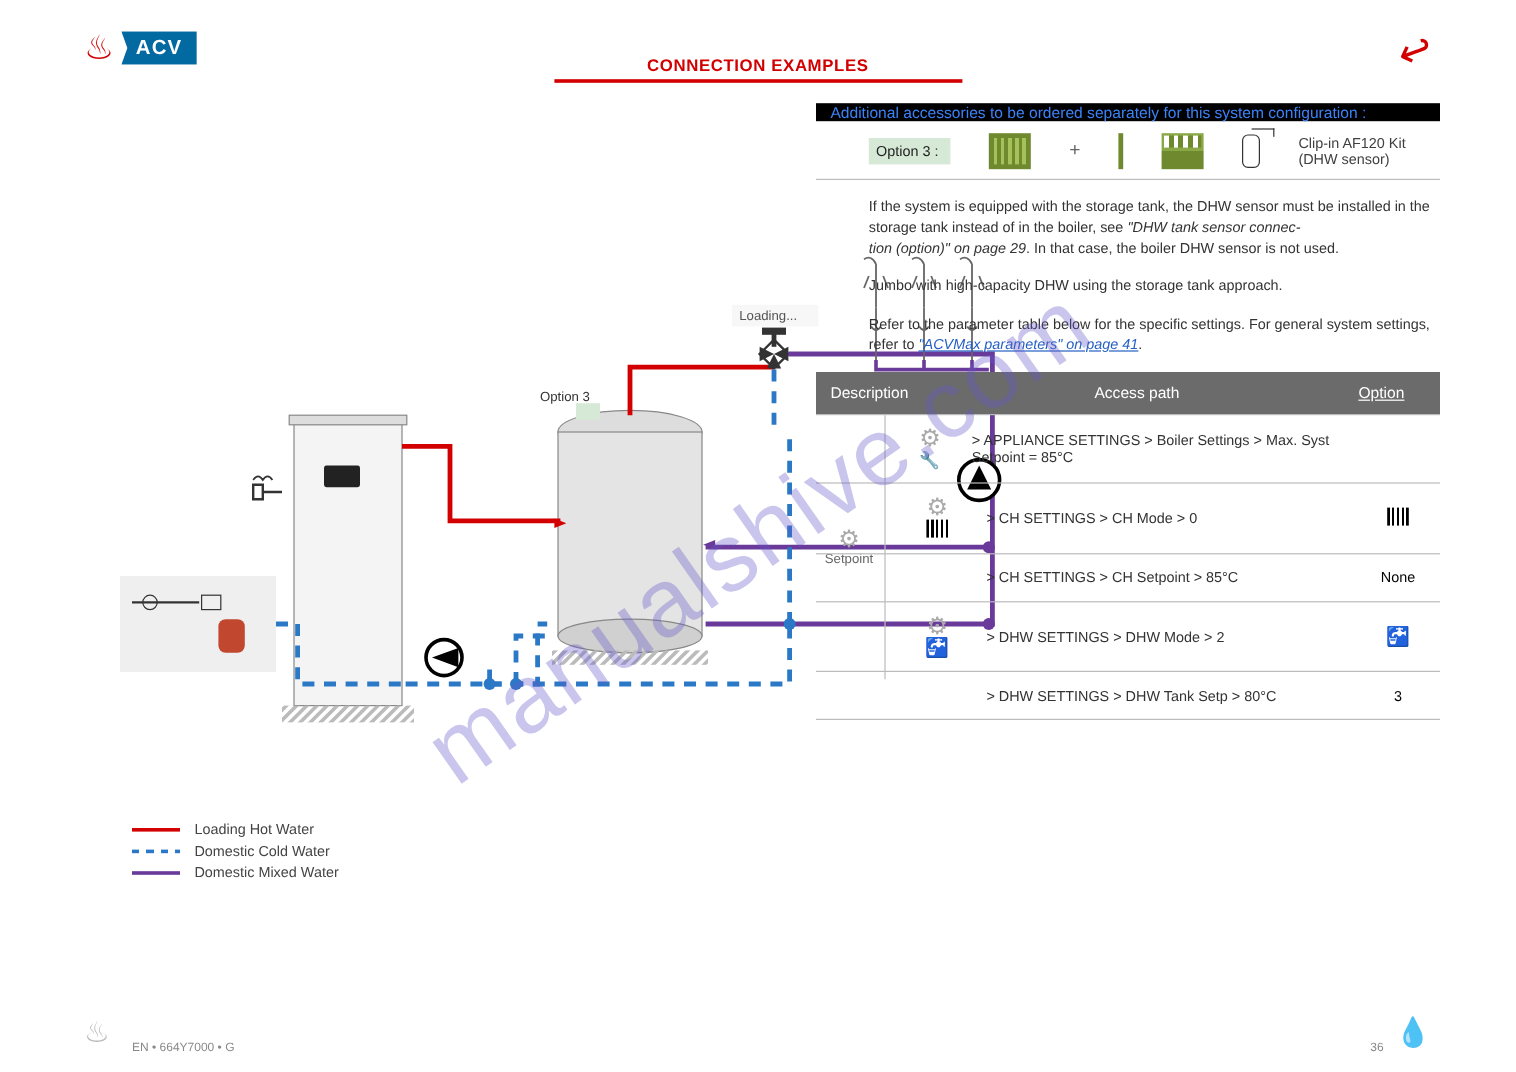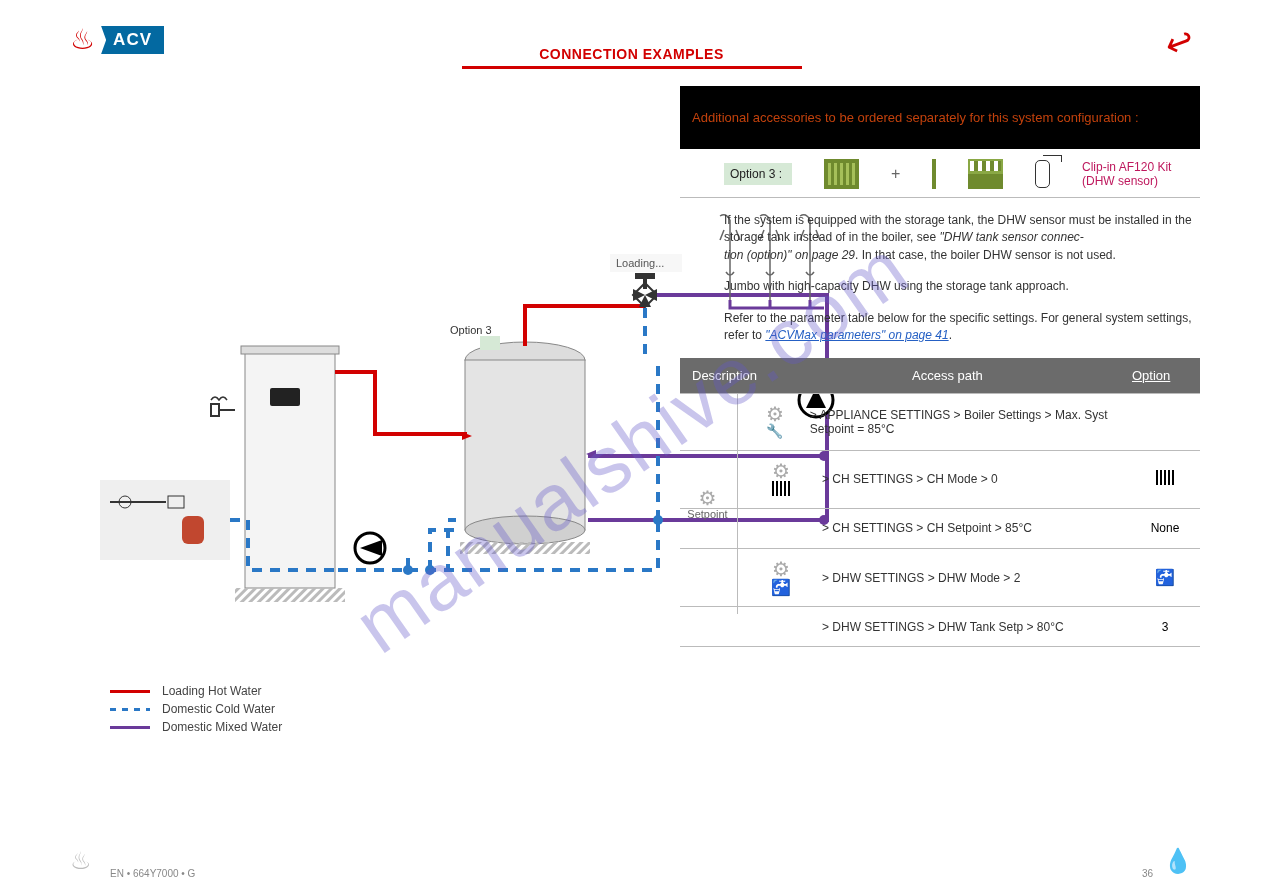--- a/index.html
+++ b/index.html
@@ -8,21 +8,21 @@
   
   .logo { position: absolute; top: 26px; left: 70px; display:flex; align-items:center; gap:6px; }
   .flame { color:#d20000; font-size:28px; line-height:1; }
   .logo-box { background:#0369a1; color:#fff; font-weight:700; padding:4px 12px; clip-path: polygon(0 0,100% 0,100% 100%,0 100%,8% 50%); font-size:17px; letter-spacing:1px;}
   .back-icon { position:absolute; top:22px; right:70px; color:#d20000; font-size:34px; transform:rotate(-20deg); }
   .page-title { position:absolute; top:46px; left:50%; transform:translateX(-50%); text-align:center; font-size:14px; font-weight:700; color:#d20000; text-transform:uppercase; letter-spacing:0.5px; }
   .page-title .underline { display:block; width:340px; height:3px; background:#d20000; margin:4px auto 0; }
 
   
   .right { position:absolute; top:86px; left:680px; width:520px; }
-  .black-bar { background:#000; color:#c2410c; padding:24px 12px; font-size:13px; }
+  .black-bar { background:#000; color:#3b82f6; padding:0 12px; font-size:13px; }
   .opt-row { margin:10px 0 8px 50px; display:flex; align-items:center; gap:32px; }
   .opt-label { font-size:12px; color:#222; min-width:68px;}
   .opt-pcb { width:50px; height:30px; background:#6f8a2e; position:relative; }
   .opt-pcb::after{content:"";position:absolute;top:4px;left:4px;right:4px;bottom:4px;background:repeating-linear-gradient(90deg,#a6c05a 0 3px,#6f8a2e 3px 6px);}
   .clip-1 { width:6px; height:30px; background:#6f8a2e;}
   .clip-block { width:50px; height:30px; background:linear-gradient(180deg,#8aa845 0 50%,#6f8a2e 50% 100%); position:relative;}
   .clip-block::before{content:"";position:absolute;left:2px;top:2px;right:2px;height:10px;background:repeating-linear-gradient(90deg,#fff 0 4px,#6f8a2e 4px 8px);}
   .sensor-box { width:20px; height:28px; border:1.5px solid #333; border-radius:5px; position:relative;}
   .sensor-box::after{content:"";position:absolute;top:-6px;left:50%;width:18px;height:6px;border-top:1.5px solid #333;border-right:1.5px solid #333;}
   .hr { border:none; border-top:1px solid #bbb; margin:4px 0;}
@@ -183,21 +183,21 @@
 <div class="right">
   <div class="black-bar">Additional accessories to be ordered separately for this system configuration :</div>
 
   <div class="opt-row">
     <span class="opt-label opt-hl">Option 3 :</span>
     <span class="opt-pcb"></span>
     <span style="font-size:16px;color:#666">+</span>
     <span class="clip-1"></span>
     <span class="clip-block"></span>
     <span class="sensor-box"></span>
-    <span style="color:#be185d;">Clip-in AF120 Kit (DHW sensor)</span>
+    <span style="color:#404040;">Clip-in AF120 Kit (DHW sensor)</span>
   </div>
   <hr class="hr">
 
   <p class="para">
     <span>If the system is equipped with the storage tank, the DHW sensor must be installed in the storage tank instead of in the boiler, see</span>
     <span class="ital" style="color:#333;">"DHW tank sensor connec-</span>
   </p>
   <p class="para" style="margin-top:0">
     <span class="ital">tion (option)" on page 29</span><span>. In that case, the boiler DHW sensor is not used.</span>
   </p>

